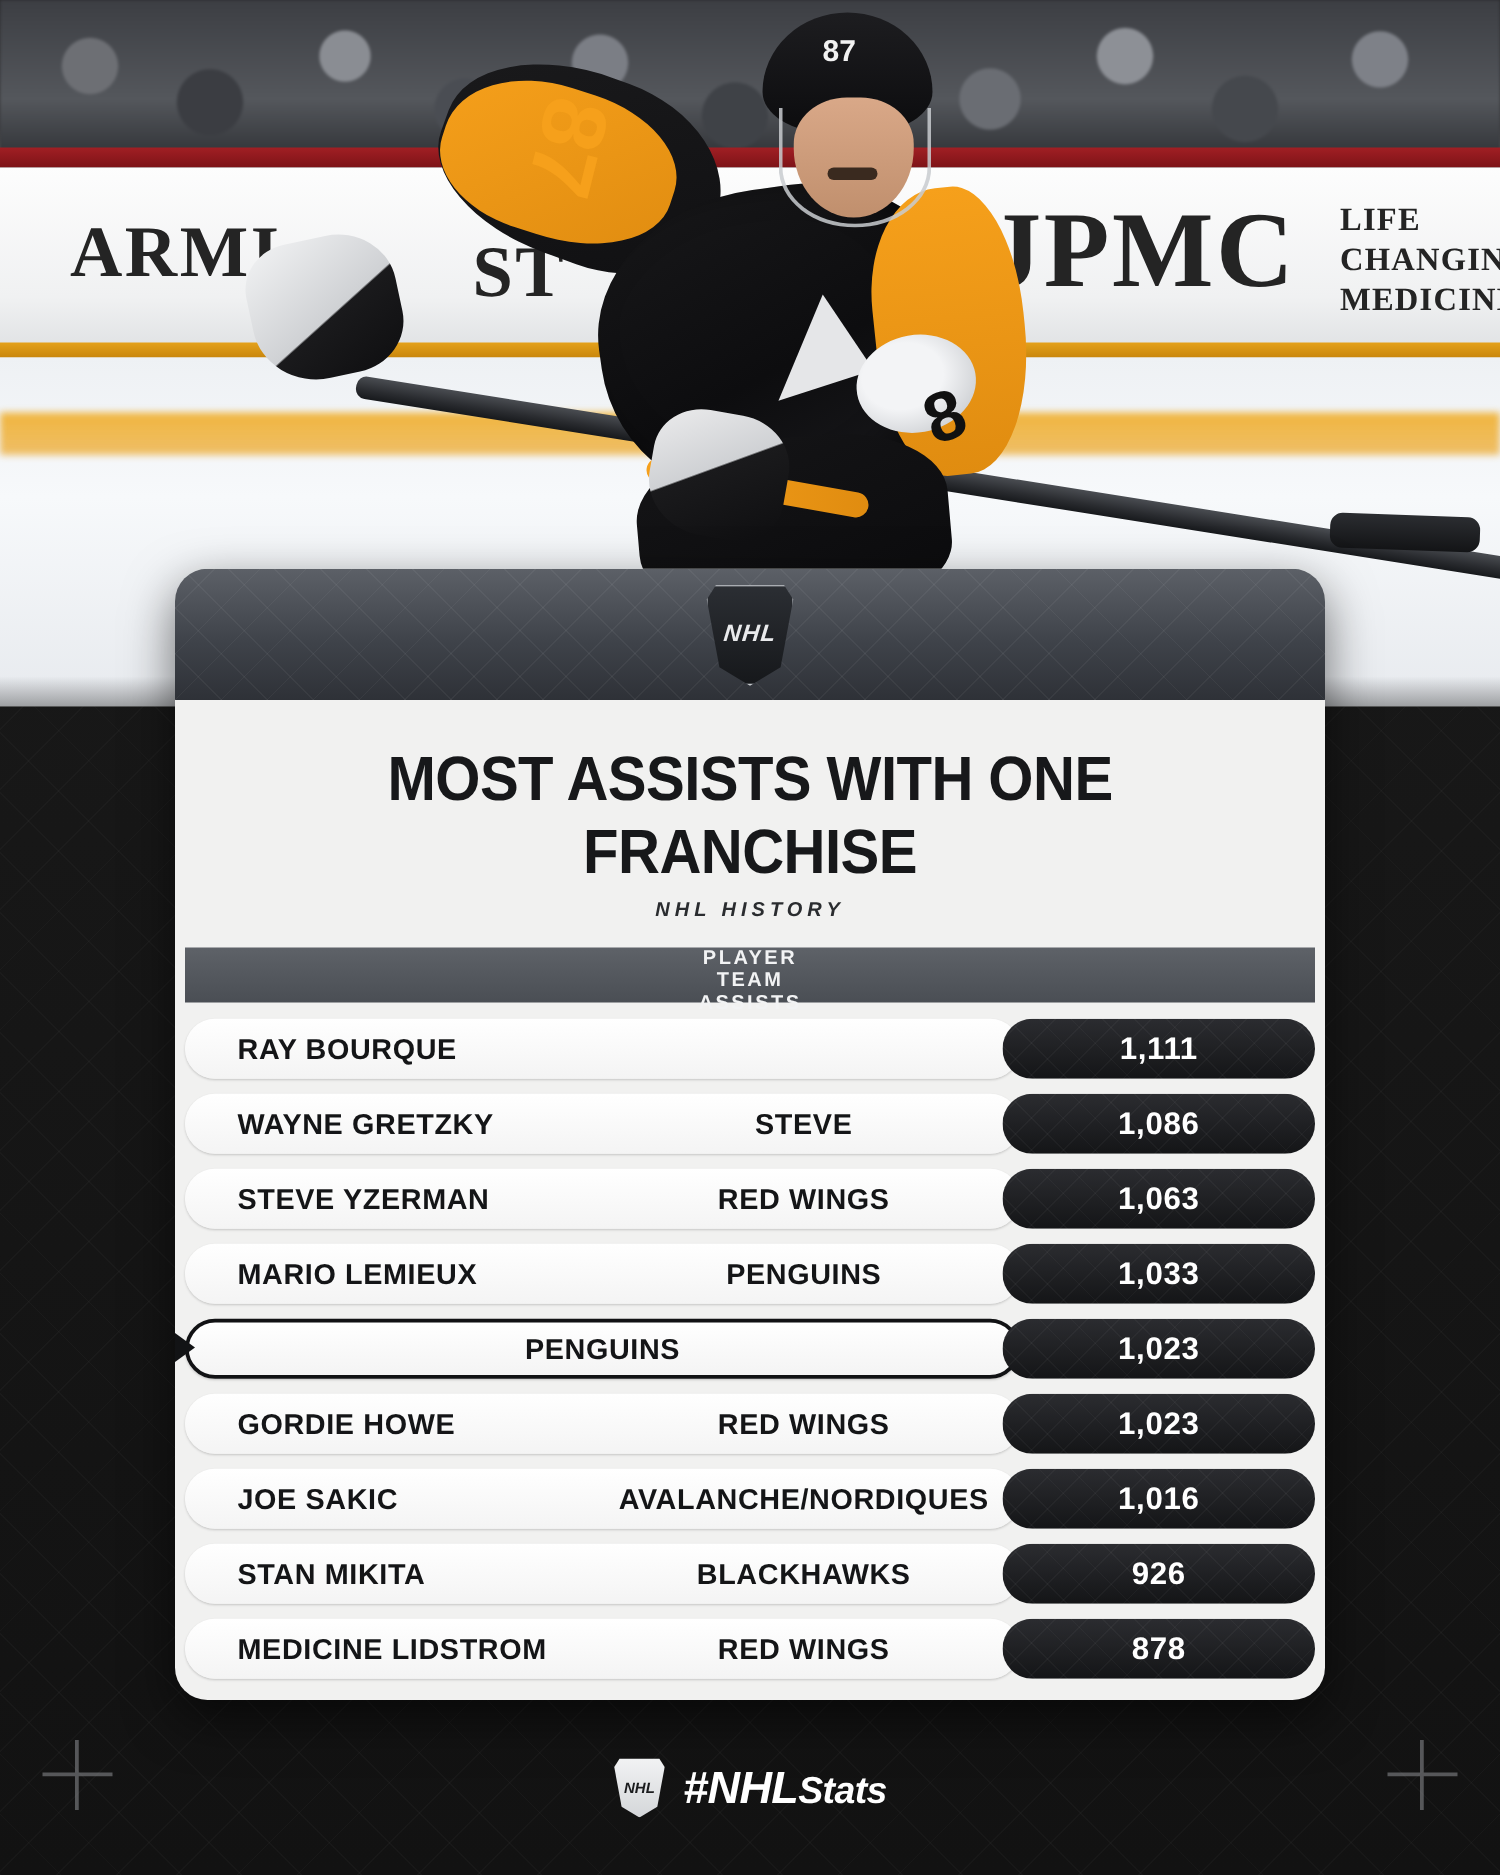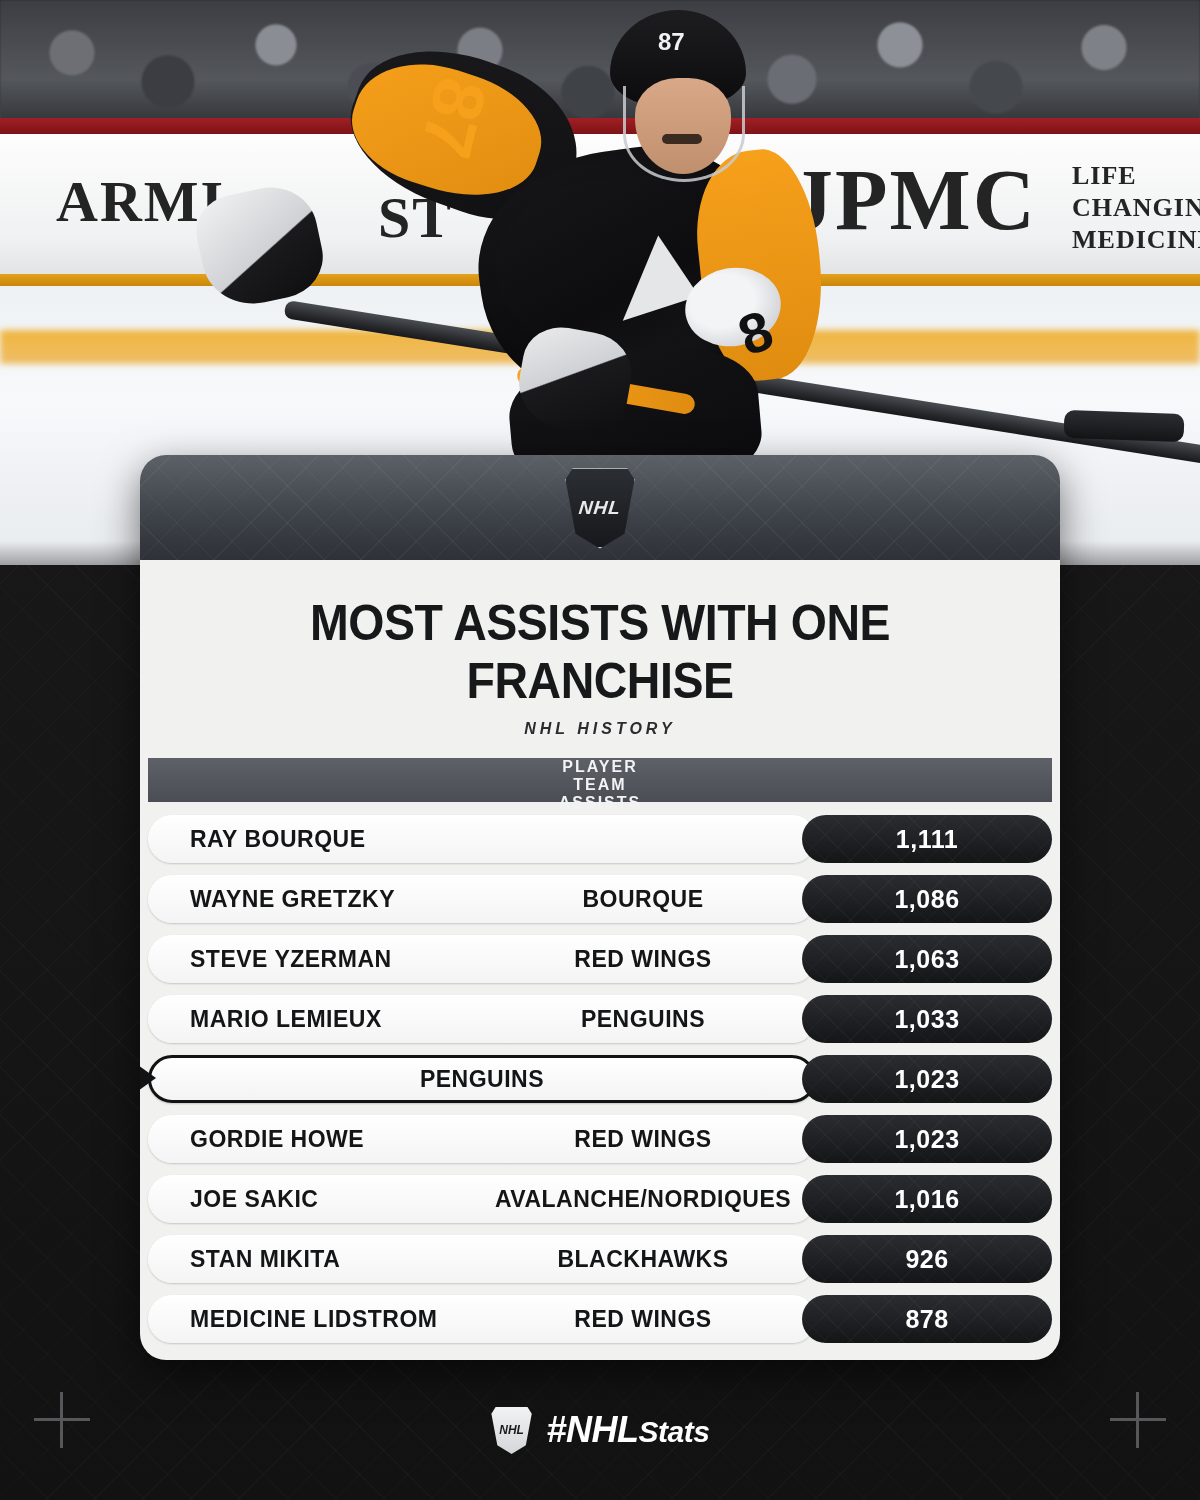--- a/index.html
+++ b/index.html
@@ -376,21 +376,21 @@
     <div class="rows" id="rows">
         <div class="row">
           <div class="row-main">
             <div class="r-player">RAY BOURQUE</div>
           </div>
           <div class="r-assists">1,111</div>
         </div>
         <div class="row">
           <div class="row-main">
             <div class="r-player">WAYNE GRETZKY</div>
-            <div class="r-team">BOURQUE</div>
+            <div class="r-team">STEVE</div>
           </div>
           <div class="r-assists">1,086</div>
         </div>
         <div class="row">
           <div class="row-main">
             <div class="r-player">STEVE YZERMAN</div>
             <div class="r-team">RED WINGS</div>
           </div>
           <div class="r-assists">1,063</div>
         </div>

